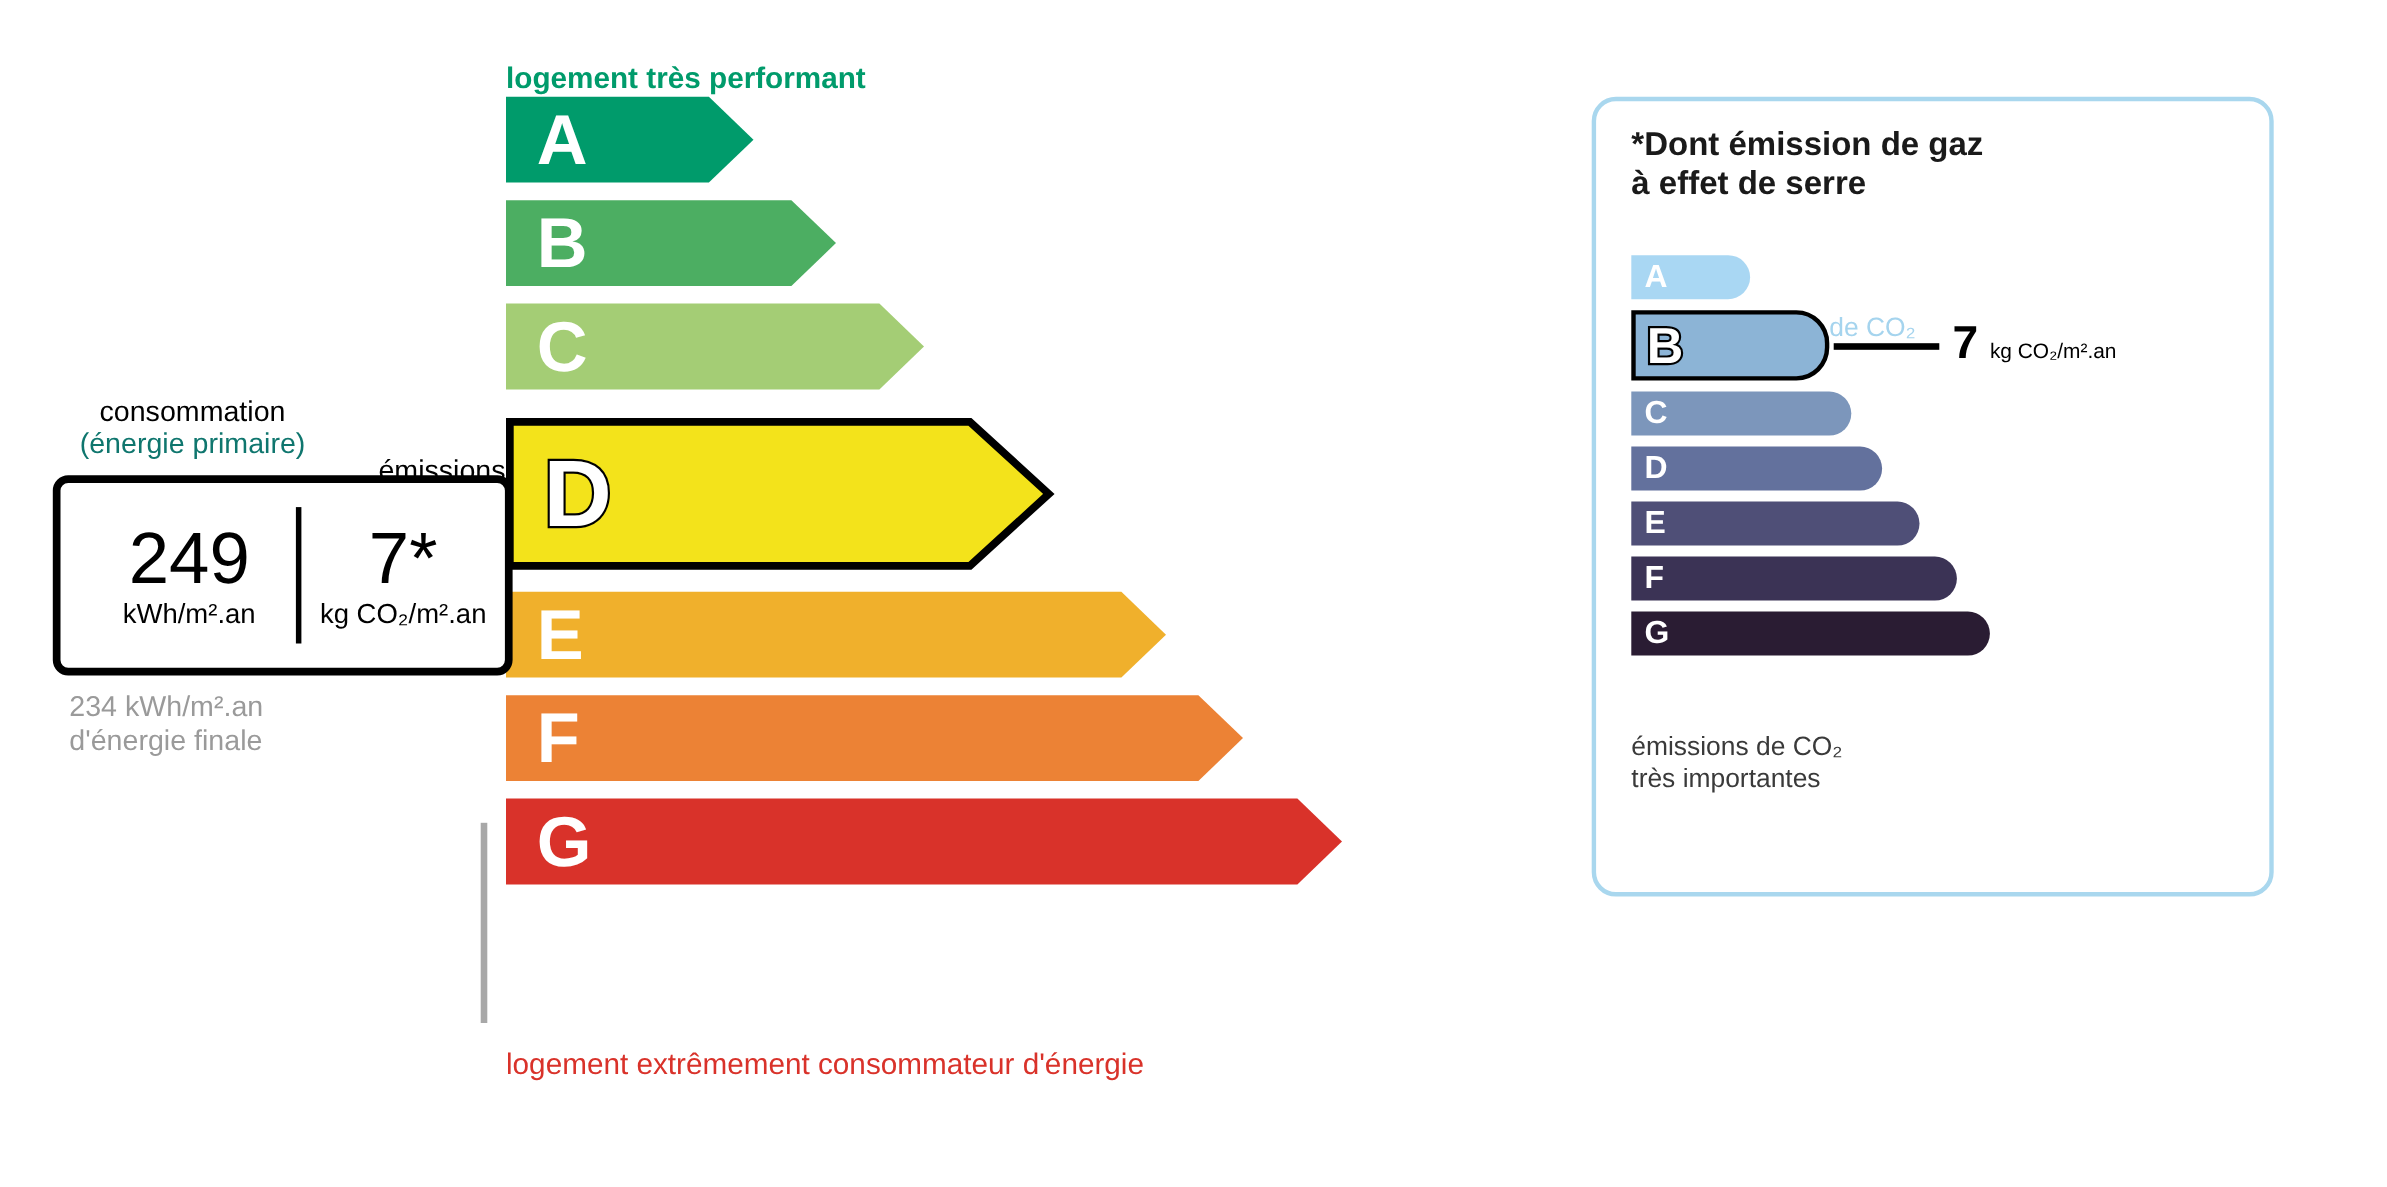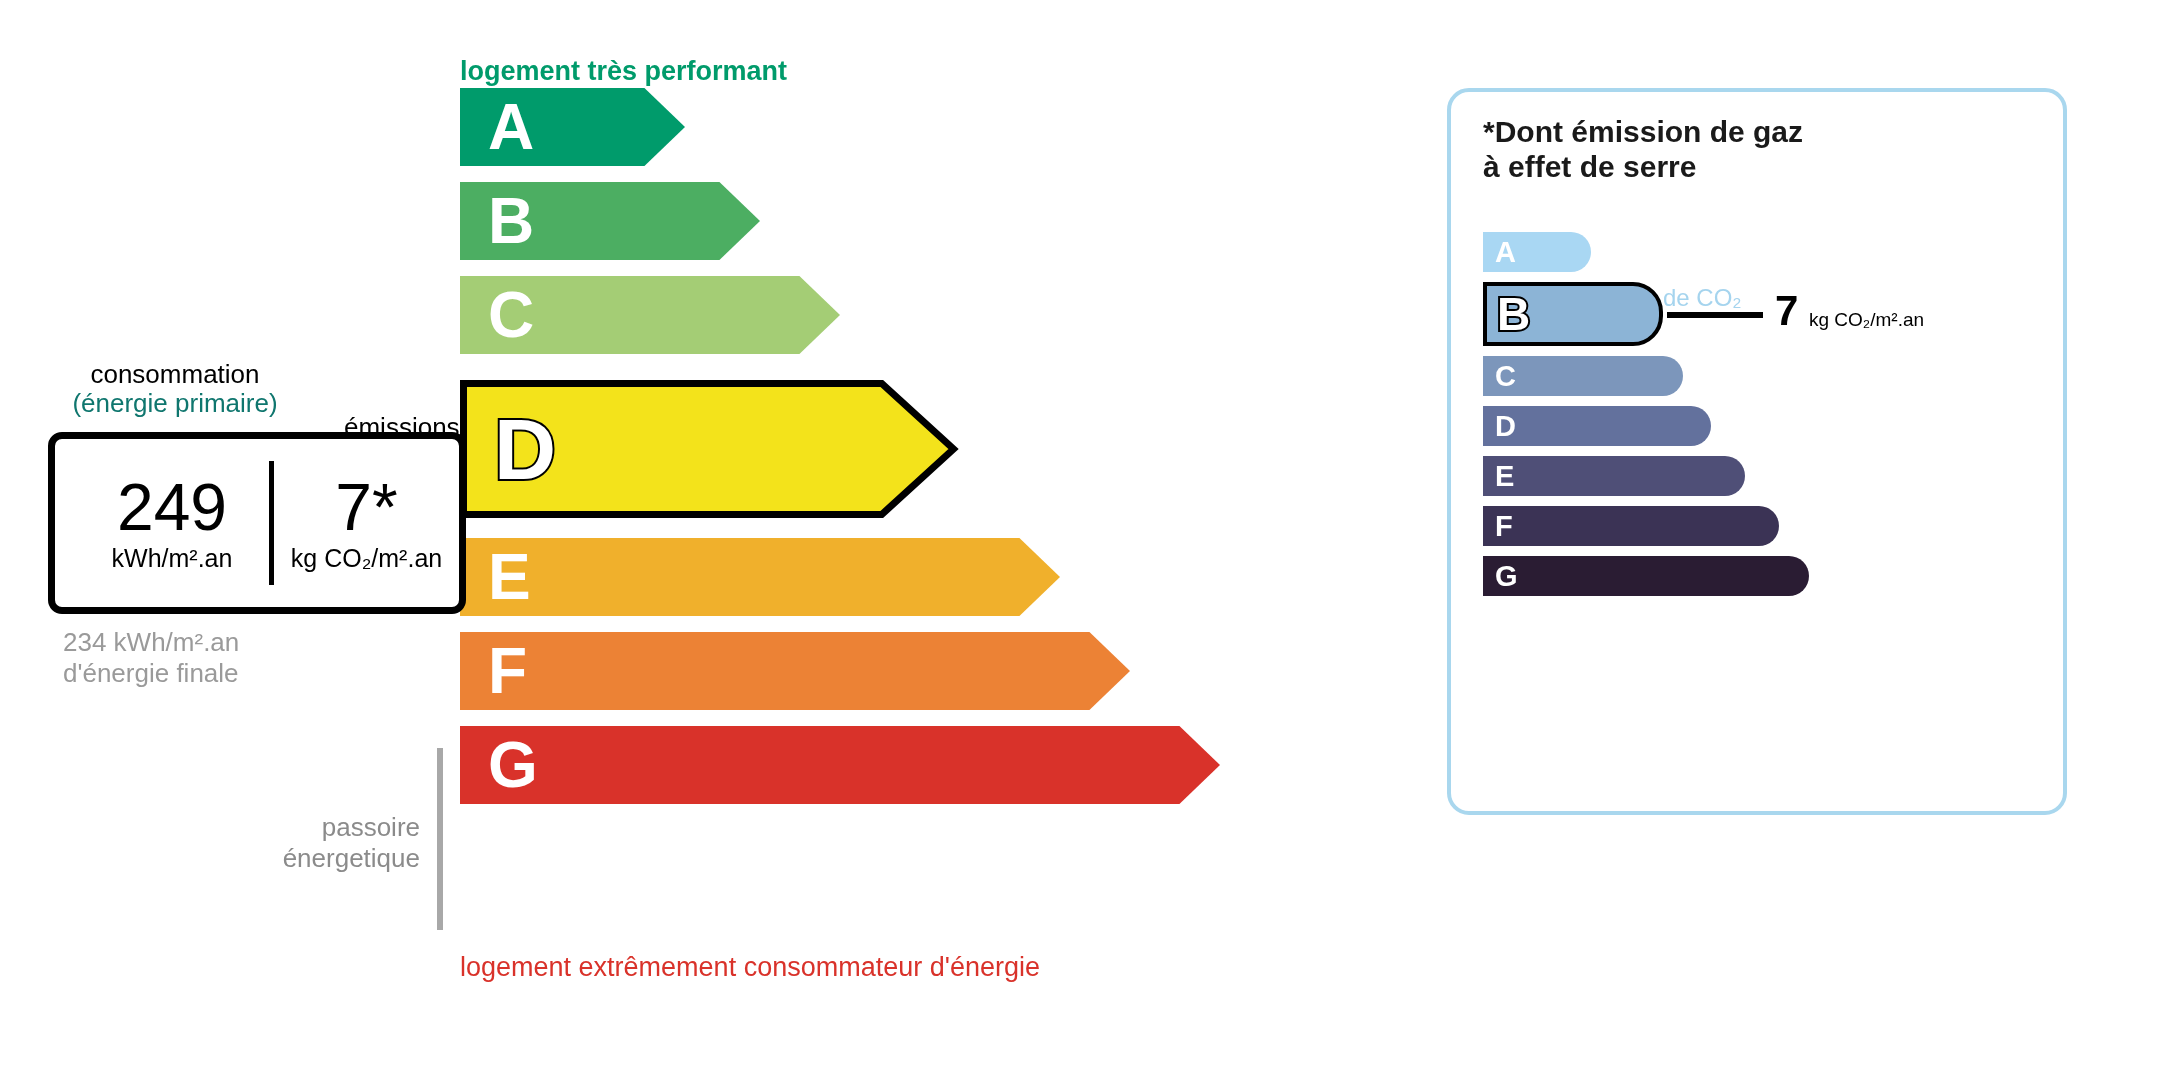--- a/index.html
+++ b/index.html
@@ -247,24 +247,20 @@
         <div class="unit-value">kg CO₂/m².an</div>
       </div>
     </div>
 
     <div class="final-energy">
       <div>234 kWh/m².an</div>
       <div>d'énergie finale</div>
     </div>
 
     <div class="passoire-bracket"></div>
-    <div class="passoire-label">
-      <div>passoire</div>
-      <div>énergetique</div>
-    </div>
   </div>
 
   <div id="co2-panel">
     <div class="co2-title">
       <div>*Dont émission de gaz</div>
       <div>à effet de serre</div>
     </div>
 
     <div class="co2-top-caption">peu d'émissions de CO₂</div>
 
@@ -288,15 +284,19 @@
           <span class="l">E</span>
         </div>
         <div class="co2bar" style="top: 414px; width: 296px; background: rgb(59, 51, 85);">
           <span class="l">F</span>
         </div>
         <div class="co2bar" style="top: 464px; width: 326px; background: rgb(42, 28, 51);">
           <span class="l">G</span>
         </div>
       </div>
 
+    <div class="co2-bottom-caption">
+      <div>émissions de CO₂</div>
+      <div>très importantes</div>
+    </div>
   </div>
 
 </div>
 
 </body></html>

